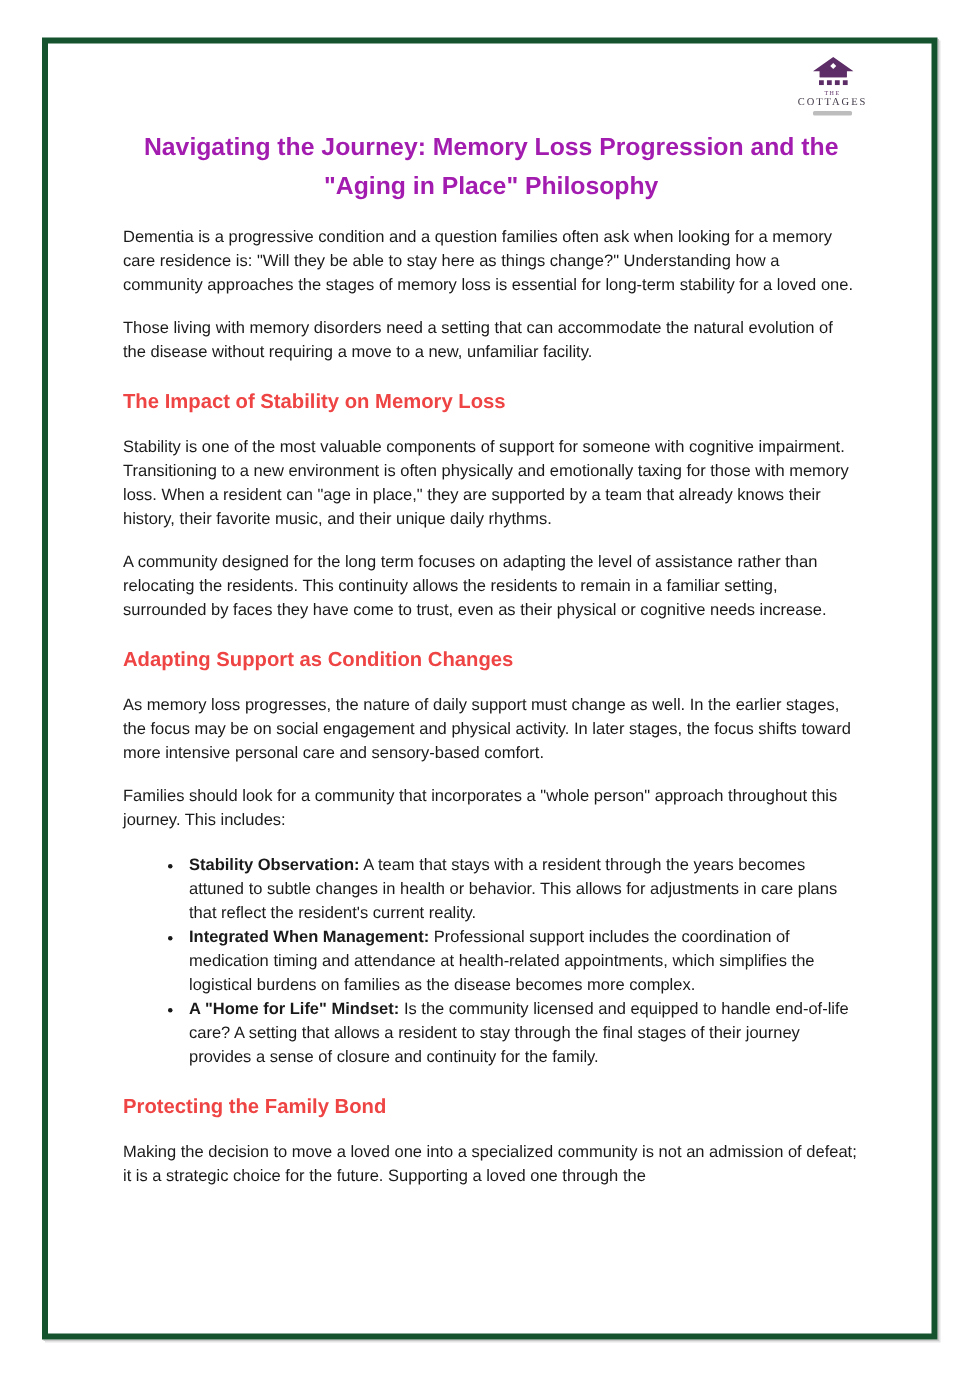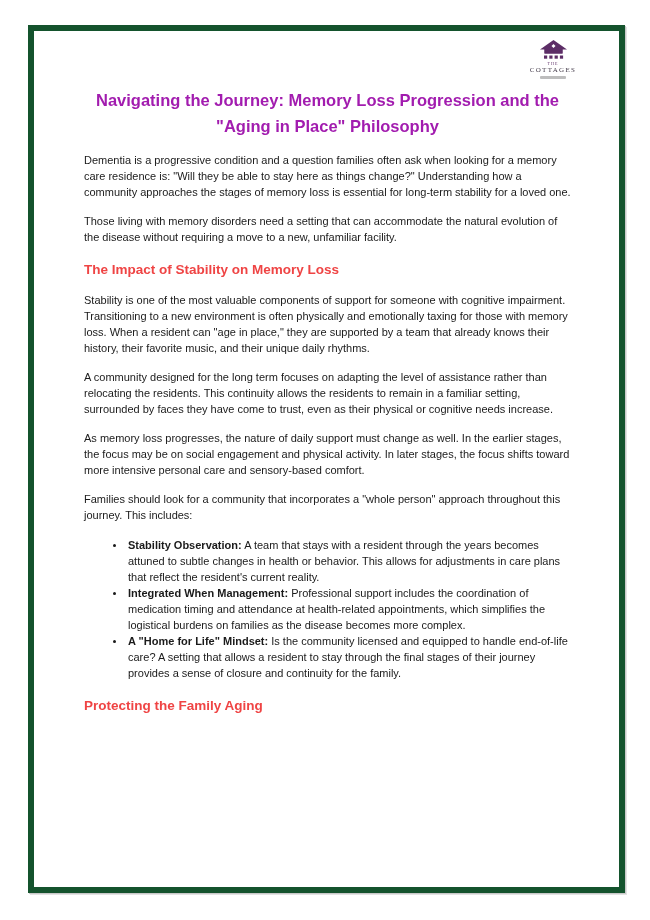--- a/index.html
+++ b/index.html
@@ -20,21 +20,21 @@
     overflow: hidden;
   }
   .page {
     position: absolute;
     left: 28px;
     top: 25px;
     width: 597px;
     height: 868px;
     box-sizing: border-box;
     background: #ffffff;
-    border: 6px solid #14532d;
+    border: 4px solid #14532d;
     box-shadow: 1px 1px 0 #c9c9c9, 2px 2px 0 #e3e3e3;
   }
   .content {
     position: relative;
     padding: 8px 48px 0 50px;
   }
   
   .logo {
     position: absolute;
     top: 9px;
@@ -133,32 +133,34 @@
         <div>"Aging in Place" Philosophy</div>
       </h1>
 
       <p class="para">Dementia is a progressive condition and a question families often ask when looking for a memory care residence is: "Will they be able to stay here as things change?" Understanding how a community approaches the stages of memory loss is essential for long-term stability for a loved one.</p>
       <p class="para">Those living with memory disorders need a setting that can accommodate the natural evolution of the disease without requiring a move to a new, unfamiliar facility.</p>
 
       <h2 class="section-heading">The Impact of Stability on Memory Loss</h2>
       <p class="para">Stability is one of the most valuable components of support for someone with cognitive impairment. Transitioning to a new environment is often physically and emotionally taxing for those with memory loss. When a resident can "age in place," they are supported by a team that already knows their history, their favorite music, and their unique daily rhythms.</p>
       <p class="para">A community designed for the long term focuses on adapting the level of assistance rather than relocating the residents. This continuity allows the residents to remain in a familiar setting, surrounded by faces they have come to trust, even as their physical or cognitive needs increase.</p>
 
+      <h2 class="section-heading">Adapting Support as Condition Changes</h2>
       <p class="para">As memory loss progresses, the nature of daily support must change as well. In the earlier stages, the focus may be on social engagement and physical activity. In later stages, the focus shifts toward more intensive personal care and sensory-based comfort.</p>
       <p class="para">Families should look for a community that incorporates a "whole person" approach throughout this journey. This includes:</p>
 
       <ul class="bullets">
         <li>
           <strong>Stability Observation:</strong><span> A team that stays with a resident through the years becomes attuned to subtle changes in health or behavior. This allows for adjustments in care plans that reflect the resident's current reality.</span>
         </li>
         <li>
           <strong>Integrated When Management:</strong><span> Professional support includes the coordination of medication timing and attendance at health-related appointments, which simplifies the logistical burdens on families as the disease becomes more complex.</span>
         </li>
         <li>
           <strong>A "Home for Life" Mindset:</strong><span> Is the community licensed and equipped to handle end-of-life care? A setting that allows a resident to stay through the final stages of their journey provides a sense of closure and continuity for the family.</span>
         </li>
       </ul>
 
-      <h2 class="section-heading">Protecting the Family Aging</h2>
+      <h2 class="section-heading">Protecting the Family Bond</h2>
+      <p class="para">Making the decision to move a loved one into a specialized community is not an admission of defeat; it is a strategic choice for the future. Supporting a loved one through the</p>
 
     </div>
   </div>
 </div>
 
 </body></html>

